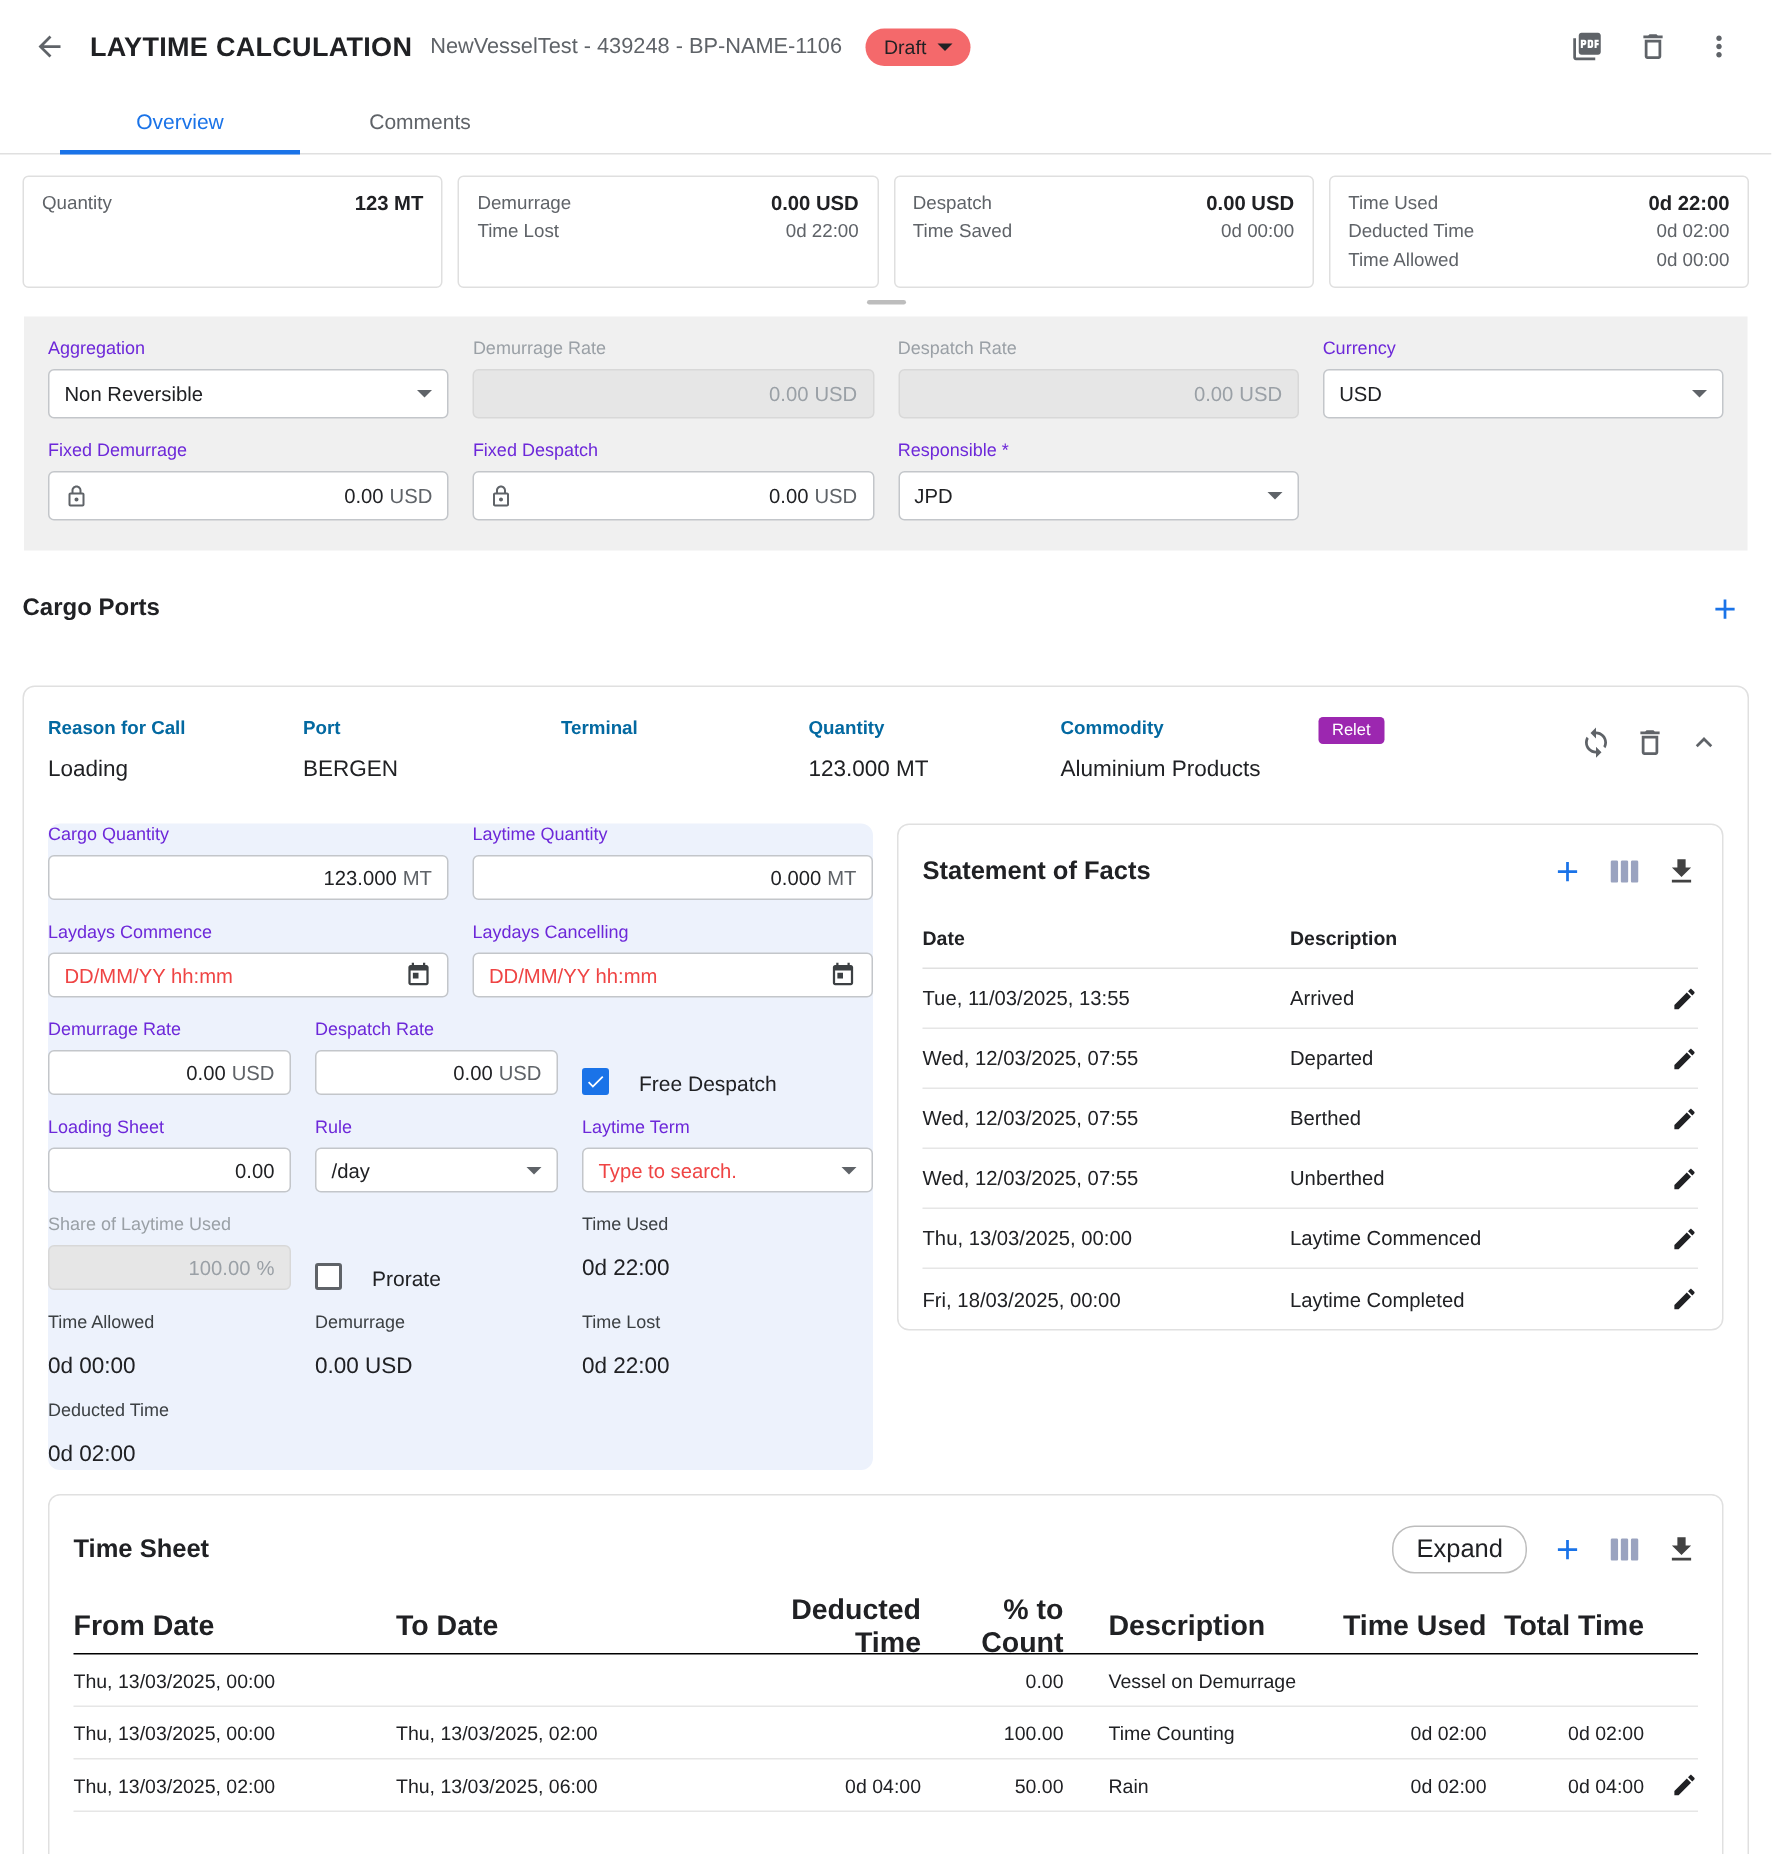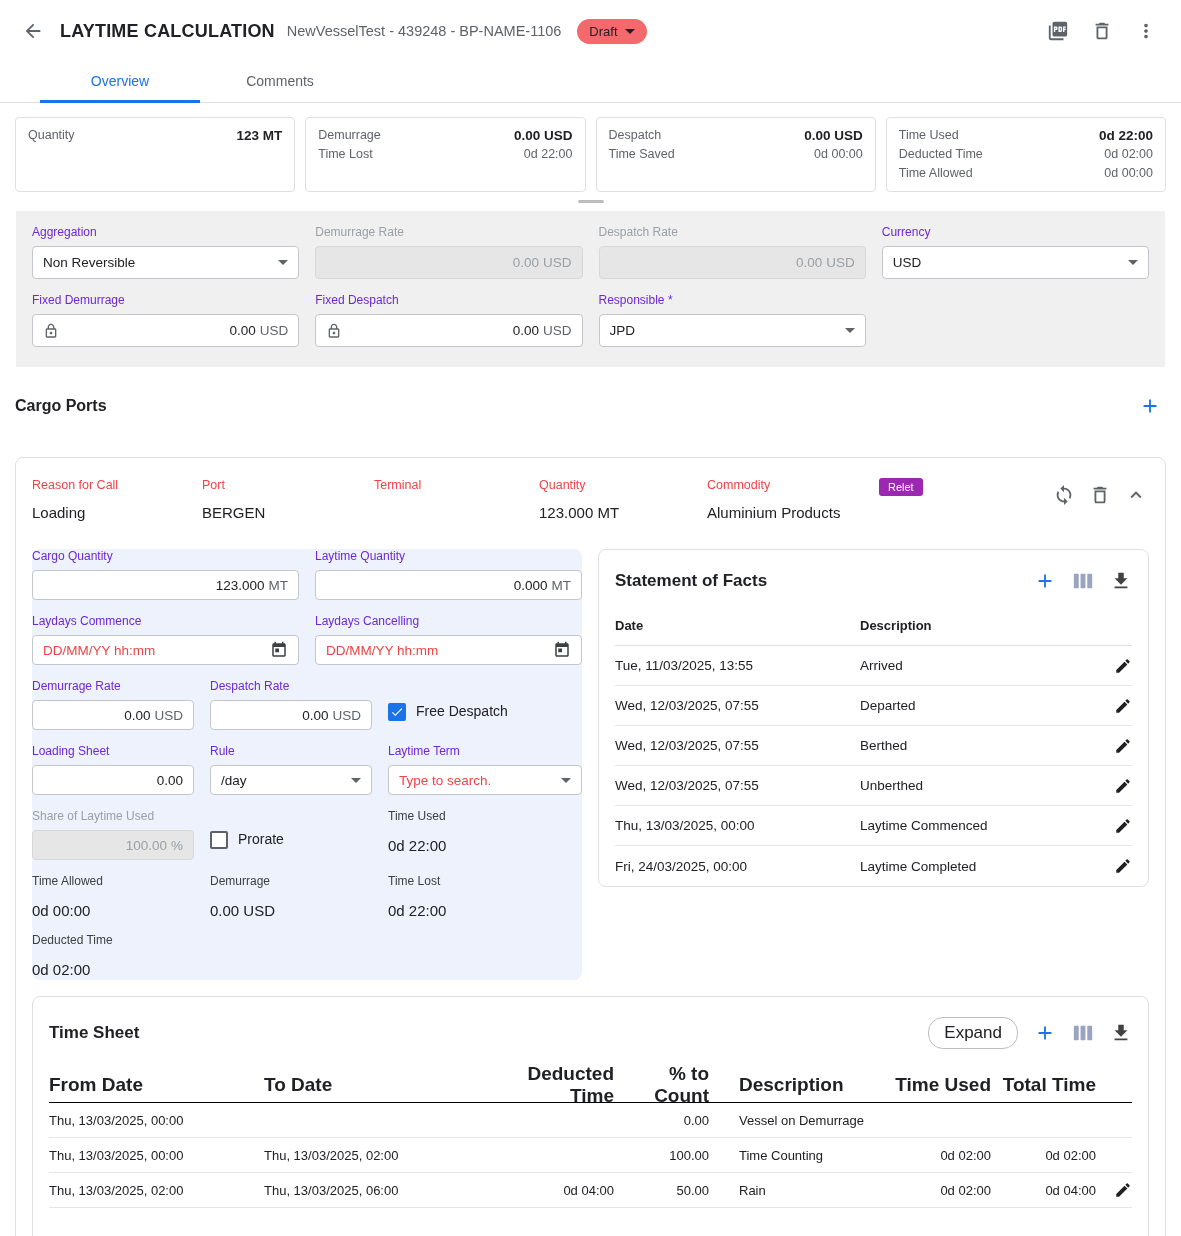--- a/index.html
+++ b/index.html
@@ -57,35 +57,35 @@
 
   
   .section-head { display:flex; align-items:center; justify-content:space-between; padding:28px 20px 24px 15px; }
   .section-head h2 { font-size:16px; font-weight:700; color:#202124; }
   .plus-btn { color:#1a73e8; display:flex; }
 
   
   .port-card { margin:16px 15px 14px; border:1px solid #e0e0e0; border-radius:8px; padding-bottom:14px; }
   .port-head { display:flex; padding:20px 18px 28px 16px; align-items:flex-start; }
   .ph-col { display:flex; flex-direction:column; }
-  .ph-label { font-size:12.5px; color:#ef4444; margin-bottom:12px; }
+  .ph-label { font-size:12.5px; color:#0369a1; margin-bottom:12px;font-weight:bold; }
   .ph-value { font-size:15px; color:#202124; }
   .ph-reason{width:170px}.ph-port{width:172px}.ph-terminal{width:165px}.ph-qty{width:168px}.ph-comm{width:172px}
   .relet-badge { background:#9c27b0; color:#fff; font-size:11px; padding:3px 9px; border-radius:3px; align-self:flex-start; }
   .ph-spacer { flex:1; }
   .ph-icons { display:flex; align-items:center; gap:14px; color:#555; margin-top:6px; }
 
   .port-body { display:flex; gap:16px; padding:0 16px; align-items:flex-start; }
 
   
   .calc-panel { width:550px; background:#edf2fc; border-radius:8px; padding:0; }
   .row2 { display:grid; grid-template-columns:1fr 1fr; gap:16px; margin-bottom:14px; }
   .row3 { display:grid; grid-template-columns:162px 162px 1fr; gap:16px; margin-bottom:14px; }
   .calc-panel .control { height:30px; }
-  .chk-row { display:flex; align-items:flex-start; gap:10px; margin-top:22px; }
+  .chk-row { display:flex; align-items:flex-end; gap:20px; margin-top:22px; }
   .checkbox { width:18px; height:18px; border:2px solid #5f6368; border-radius:2px; background:#fff; display:flex; align-items:center; justify-content:center; flex:none; }
   .checkbox.checked { background:#1a73e8; border-color:#1a73e8; }
   .checkbox.checked svg { width:14px; height:14px; fill:#fff; }
   .chk-label { font-size:14px; color:#202124; }
   .ro-value { font-size:15px; color:#202124; }
   .ro-label { font-size:12px; color:#3c4043; margin-bottom:14px; }
 
   
   .sof-card { flex:1; border:1px solid #e0e0e0; border-radius:8px; padding:14px 16px 0; }
   .panel-head { display:flex; align-items:center; justify-content:space-between; padding:6px 0 14px; }
@@ -539,21 +539,21 @@
         <span>Laytime Commenced</span>
         <button class="edit-btn">
             <span>
               <svg class="ic sm" viewBox="0 0 24 24">
                 <path d="M3 17.25V21h3.75L17.81 9.94l-3.75-3.75L3 17.25zM20.71 7.04c.39-.39.39-1.02 0-1.41l-2.34-2.34c-.39-.39-1.02-.39-1.41 0l-1.83 1.83 3.75 3.75 1.83-1.83z"></path>
               </svg>
             </span>
           </button>
       </div>
       <div class="sof-row">
-        <span>Fri, 24/03/2025, 00:00</span>
+        <span>Fri, 18/03/2025, 00:00</span>
         <span>Laytime Completed</span>
         <button class="edit-btn">
             <span>
               <svg class="ic sm" viewBox="0 0 24 24">
                 <path d="M3 17.25V21h3.75L17.81 9.94l-3.75-3.75L3 17.25zM20.71 7.04c.39-.39.39-1.02 0-1.41l-2.34-2.34c-.39-.39-1.02-.39-1.41 0l-1.83 1.83 3.75 3.75 1.83-1.83z"></path>
               </svg>
             </span>
           </button>
       </div>
     </div>

